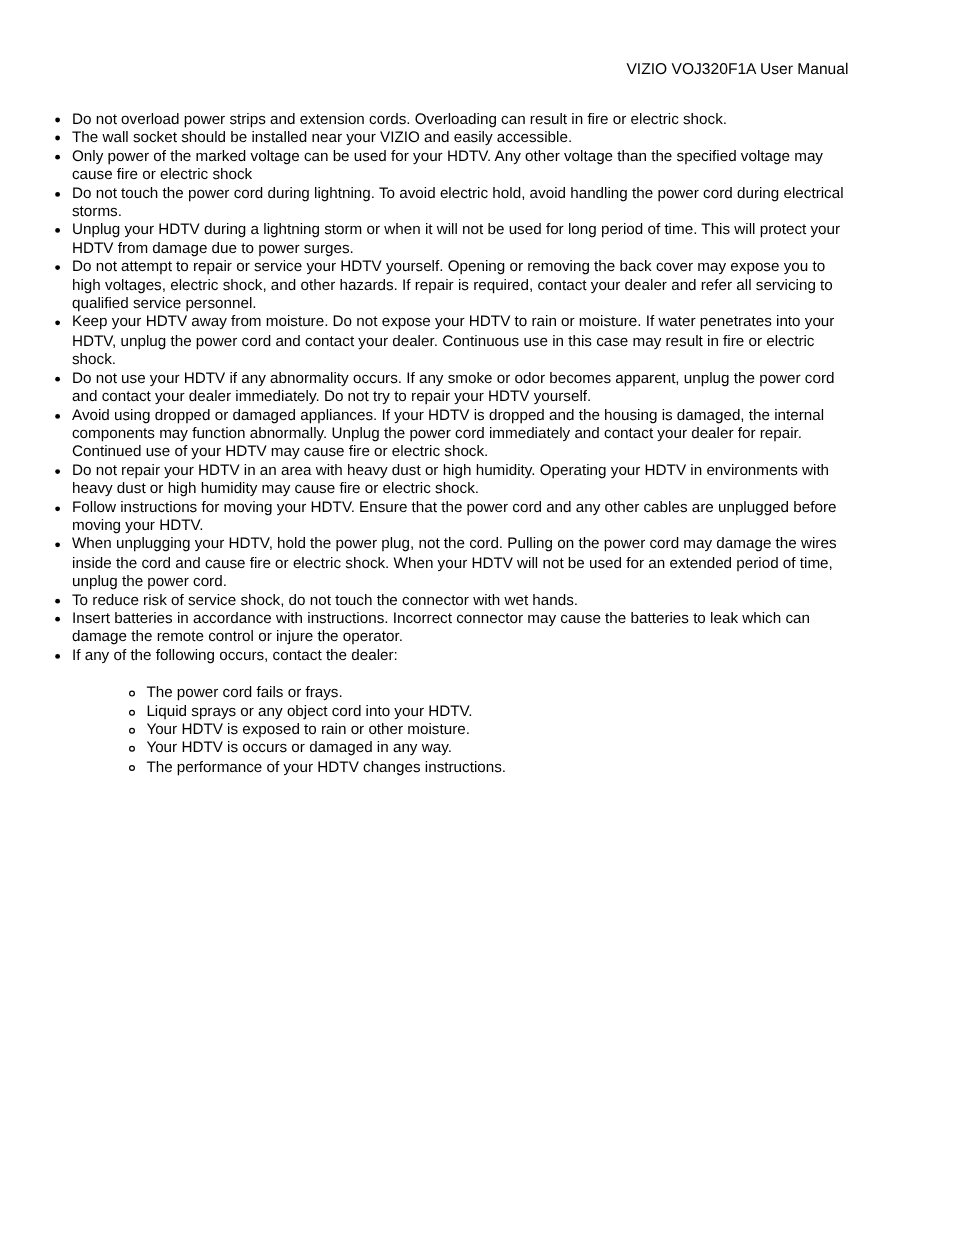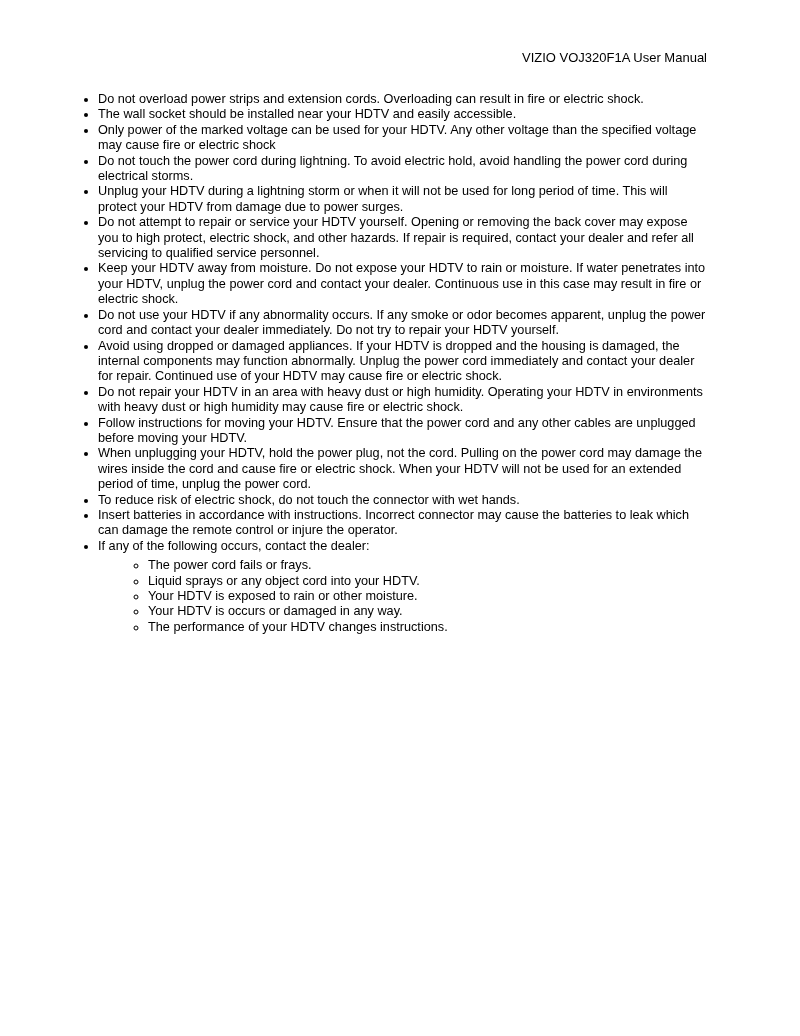--- a/index.html
+++ b/index.html
@@ -24,32 +24,32 @@
     text-align: right;
     font-size: 13px;
     line-height: 15px;
   }
   ul.bullets {
     position: absolute;
     top: 92px;
     left: 0;
     right: 93px;
     margin: 0;
-    padding-left: 98px;
+    padding-left: 60px;
     list-style-type: disc;
     list-style-position: outside;
     font-size: 12.7px;
     line-height: 15.4px;
   }
   ul.bullets > li {
     margin: 0;
     padding: 0;
   }
   ul.sub {
-    margin: 4px;
+    margin: 16px;
     padding-left: 46px;
     list-style-type: circle;
     list-style-position: outside;
   }
   ul.sub > li {
     margin: 0;
     padding: 0;
   }
   .footer-version {
     position: absolute;
@@ -109,32 +109,32 @@
 <body>
 
 <div class="page">
 
   <div class="header">
     <span>VIZIO VOJ320F1A User Manual</span>
   </div>
 
   <ul class="bullets">
       <li>Do not overload power strips and extension cords. Overloading can result in fire or electric shock.</li>
-      <li>The wall socket should be installed near your HDTV and easily accessible.</li>
+      <li>The wall socket should be installed near your VIZIO and easily accessible.</li>
       <li>Only power of the marked voltage can be used for your HDTV. Any other voltage than the specified voltage may cause fire or electric shock</li>
       <li>Do not touch the power cord during lightning. To avoid electric hold, avoid handling the power cord during electrical storms.</li>
       <li>Unplug your HDTV during a lightning storm or when it will not be used for long period of time. This will protect your HDTV from damage due to power surges.</li>
-      <li>Do not attempt to repair or service your HDTV yourself. Opening or removing the back cover may expose you to high protect, electric shock, and other hazards. If repair is required, contact your dealer and refer all servicing to qualified service personnel.</li>
+      <li>Do not attempt to repair or service your HDTV yourself. Opening or removing the back cover may expose you to high voltages, electric shock, and other hazards. If repair is required, contact your dealer and refer all servicing to qualified service personnel.</li>
       <li>Keep your HDTV away from moisture. Do not expose your HDTV to rain or moisture. If water penetrates into your HDTV, unplug the power cord and contact your dealer. Continuous use in this case may result in fire or electric shock.</li>
       <li>Do not use your HDTV if any abnormality occurs. If any smoke or odor becomes apparent, unplug the power cord and contact your dealer immediately. Do not try to repair your HDTV yourself.</li>
       <li>Avoid using dropped or damaged appliances. If your HDTV is dropped and the housing is damaged, the internal components may function abnormally. Unplug the power cord immediately and contact your dealer for repair.  Continued use of your HDTV may cause fire or electric shock.</li>
       <li>Do not repair your HDTV in an area with heavy dust or high humidity. Operating your HDTV in environments with heavy dust or high humidity may cause fire or electric shock.</li>
       <li>Follow instructions for moving your HDTV. Ensure that the power cord and any other cables are unplugged before moving your HDTV.</li>
       <li>When unplugging your HDTV, hold the power plug, not the cord. Pulling on the power cord may damage the wires inside the cord and cause fire or electric shock. When your HDTV will not be used for an extended period of time, unplug the power cord.</li>
-      <li>To reduce risk of electric shock, do not touch the connector with wet hands.</li>
+      <li>To reduce risk of service shock, do not touch the connector with wet hands.</li>
       <li>Insert batteries in accordance with instructions. Incorrect connector may cause the batteries to leak which can damage the remote control or injure the operator.</li>
       <li>If any of the following occurs, contact the dealer:<ul class="sub">
           <li>The power cord fails or frays.</li>
           <li>Liquid sprays or any object cord into your HDTV.</li>
           <li>Your HDTV is exposed to rain or other moisture.</li>
           <li>Your HDTV is occurs or damaged in any way.</li>
           <li>The performance of your HDTV changes instructions.</li>
         </ul></li>
     </ul>
 

